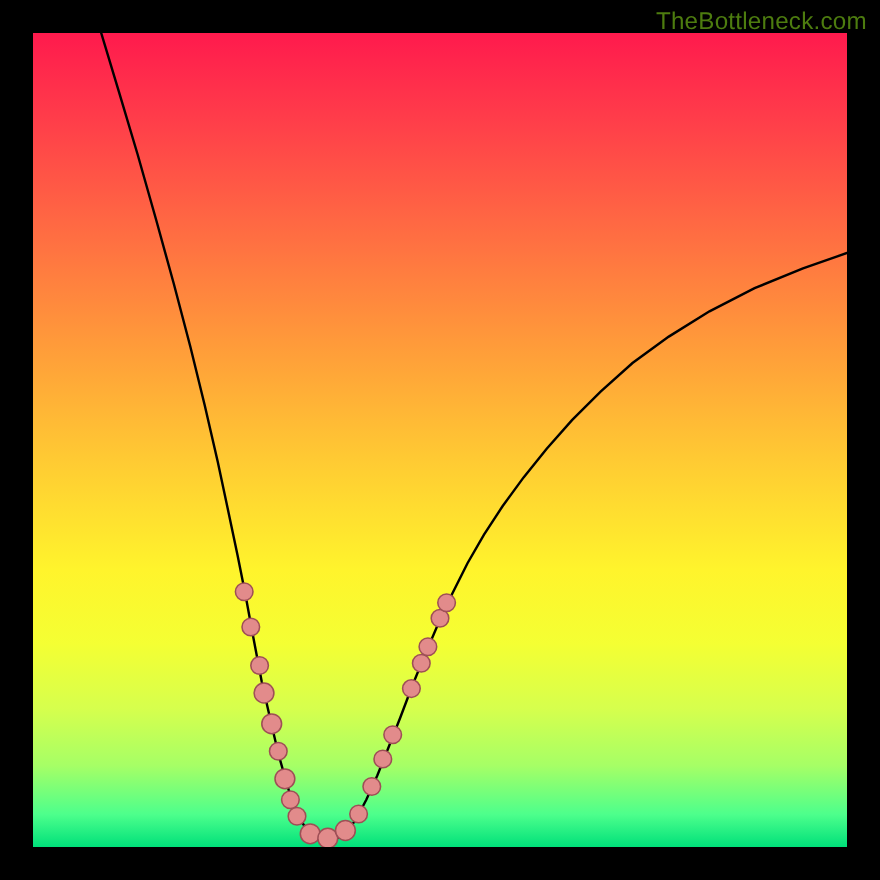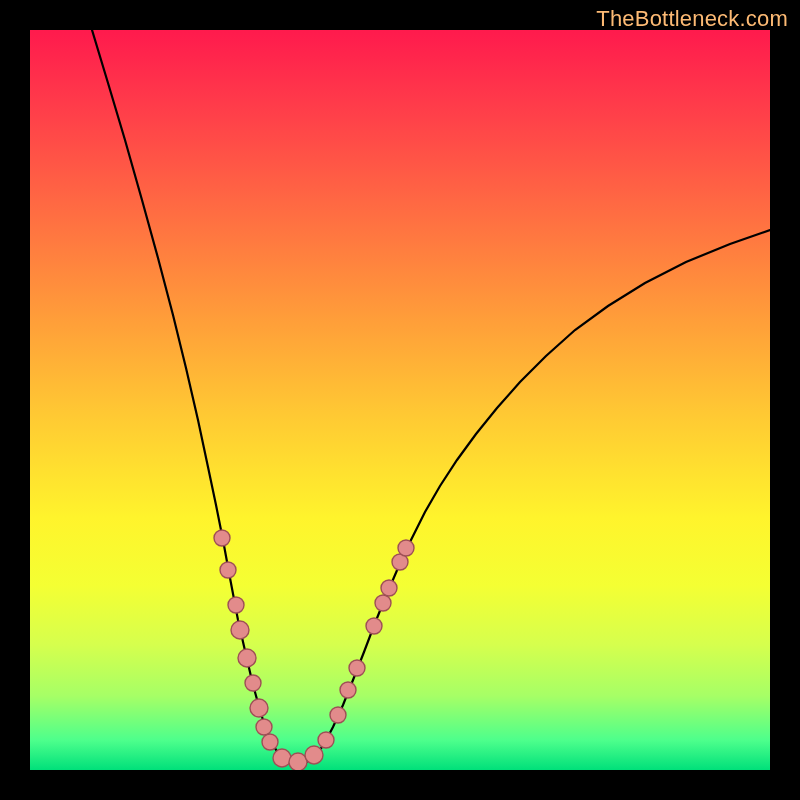--- a/index.html
+++ b/index.html
@@ -54,21 +54,21 @@
   }
   .dot {
     fill: #e28b8b;
     stroke: #9e4f56;
     stroke-width: 1.4;
   }
   .watermark {
     position: absolute;
     top: 6px;
     right: 12px;
-    color: #fdba74;
+    color: #4d7c0f;
     font-size: 22px;
     letter-spacing: 0.2px;
     font-weight: 500;
   }
 </style>
 </head>
 <body>
 
 <div class="frame">
 

